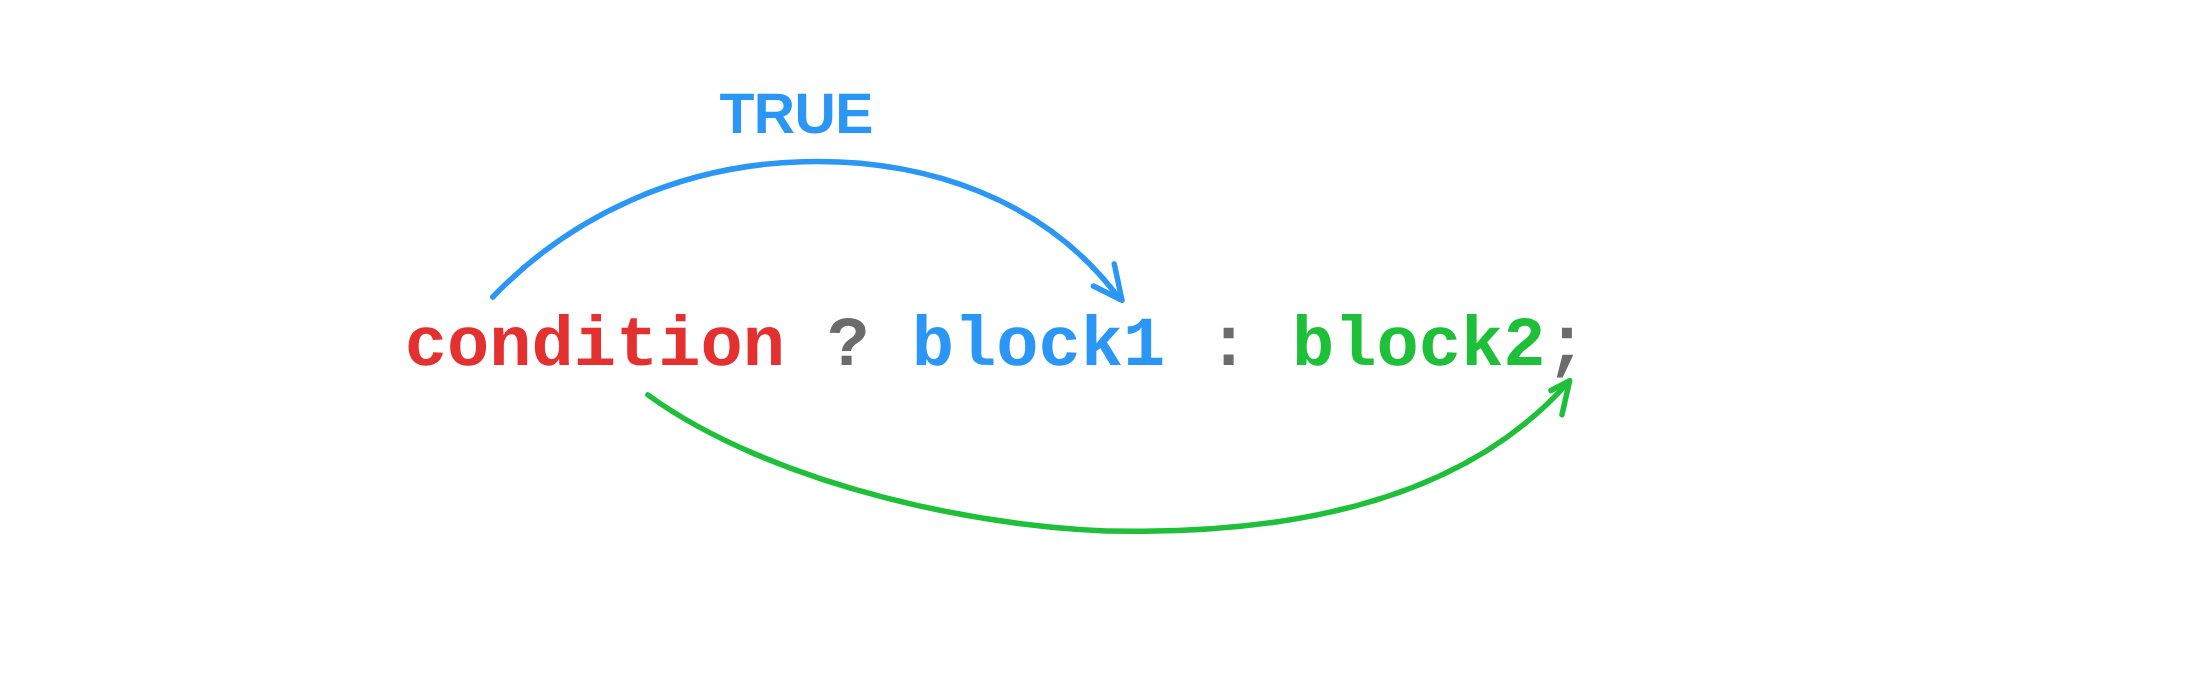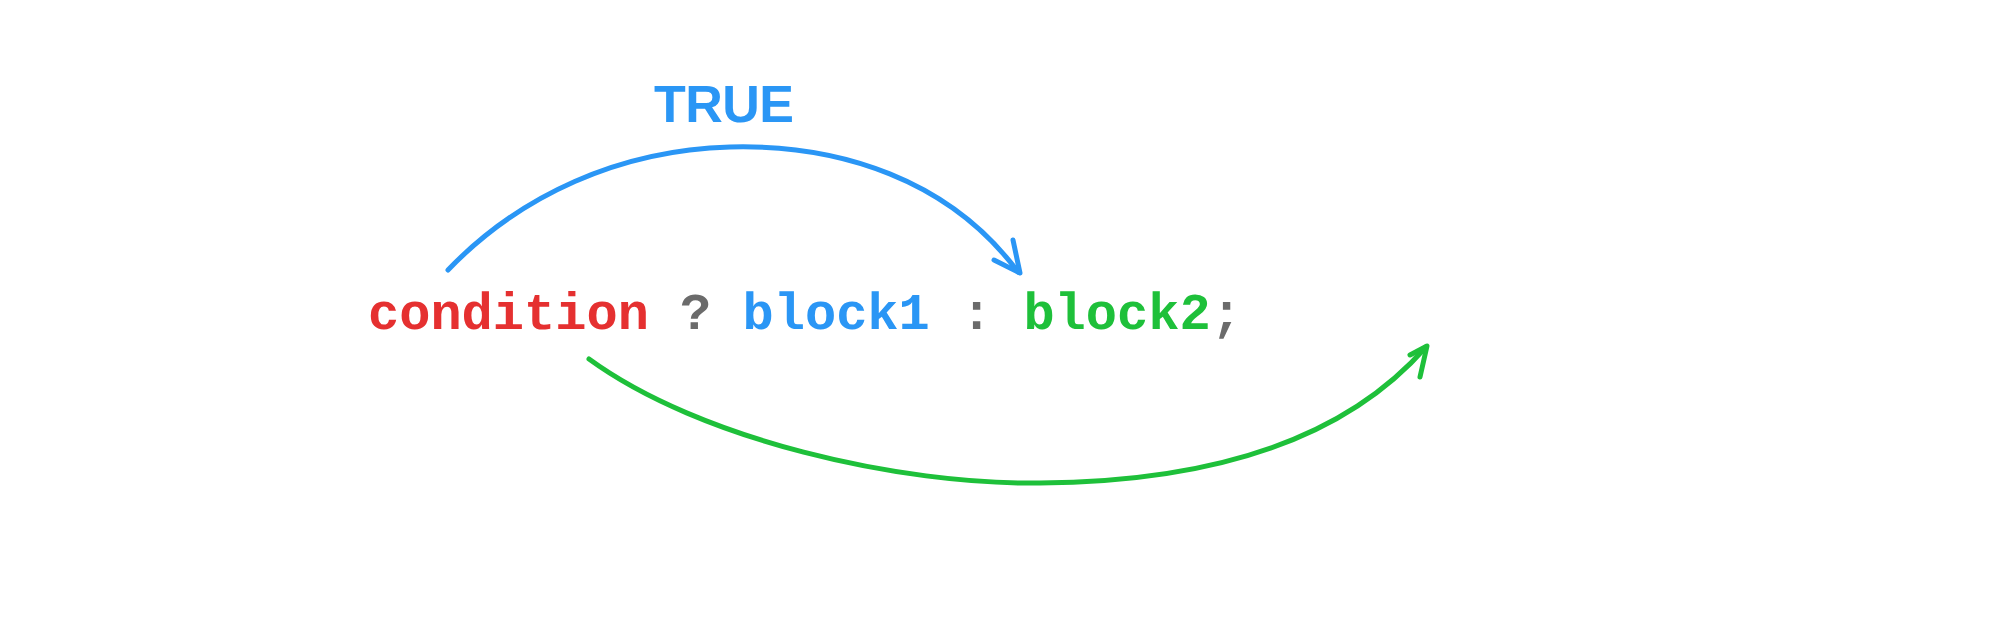--- a/index.html
+++ b/index.html
@@ -13,21 +13,21 @@
       height: 545px;
       background: #ffffff;
       overflow: hidden;
     }
     .code {
       position: absolute;
       left: 368px;
       top: 276px;
       font-family: "Liberation Mono", "DejaVu Sans Mono", monospace;
       font-weight: bold;
-      font-size: 52px;
+      font-size: 64px;
       line-height: 80px;
       white-space: pre;
       letter-spacing: 0px;
     }
     .label {
       position: absolute;
       font-family: "Liberation Sans", "DejaVu Sans", sans-serif;
       font-weight: bold;
       font-size: 52px;
       line-height: 60px;

